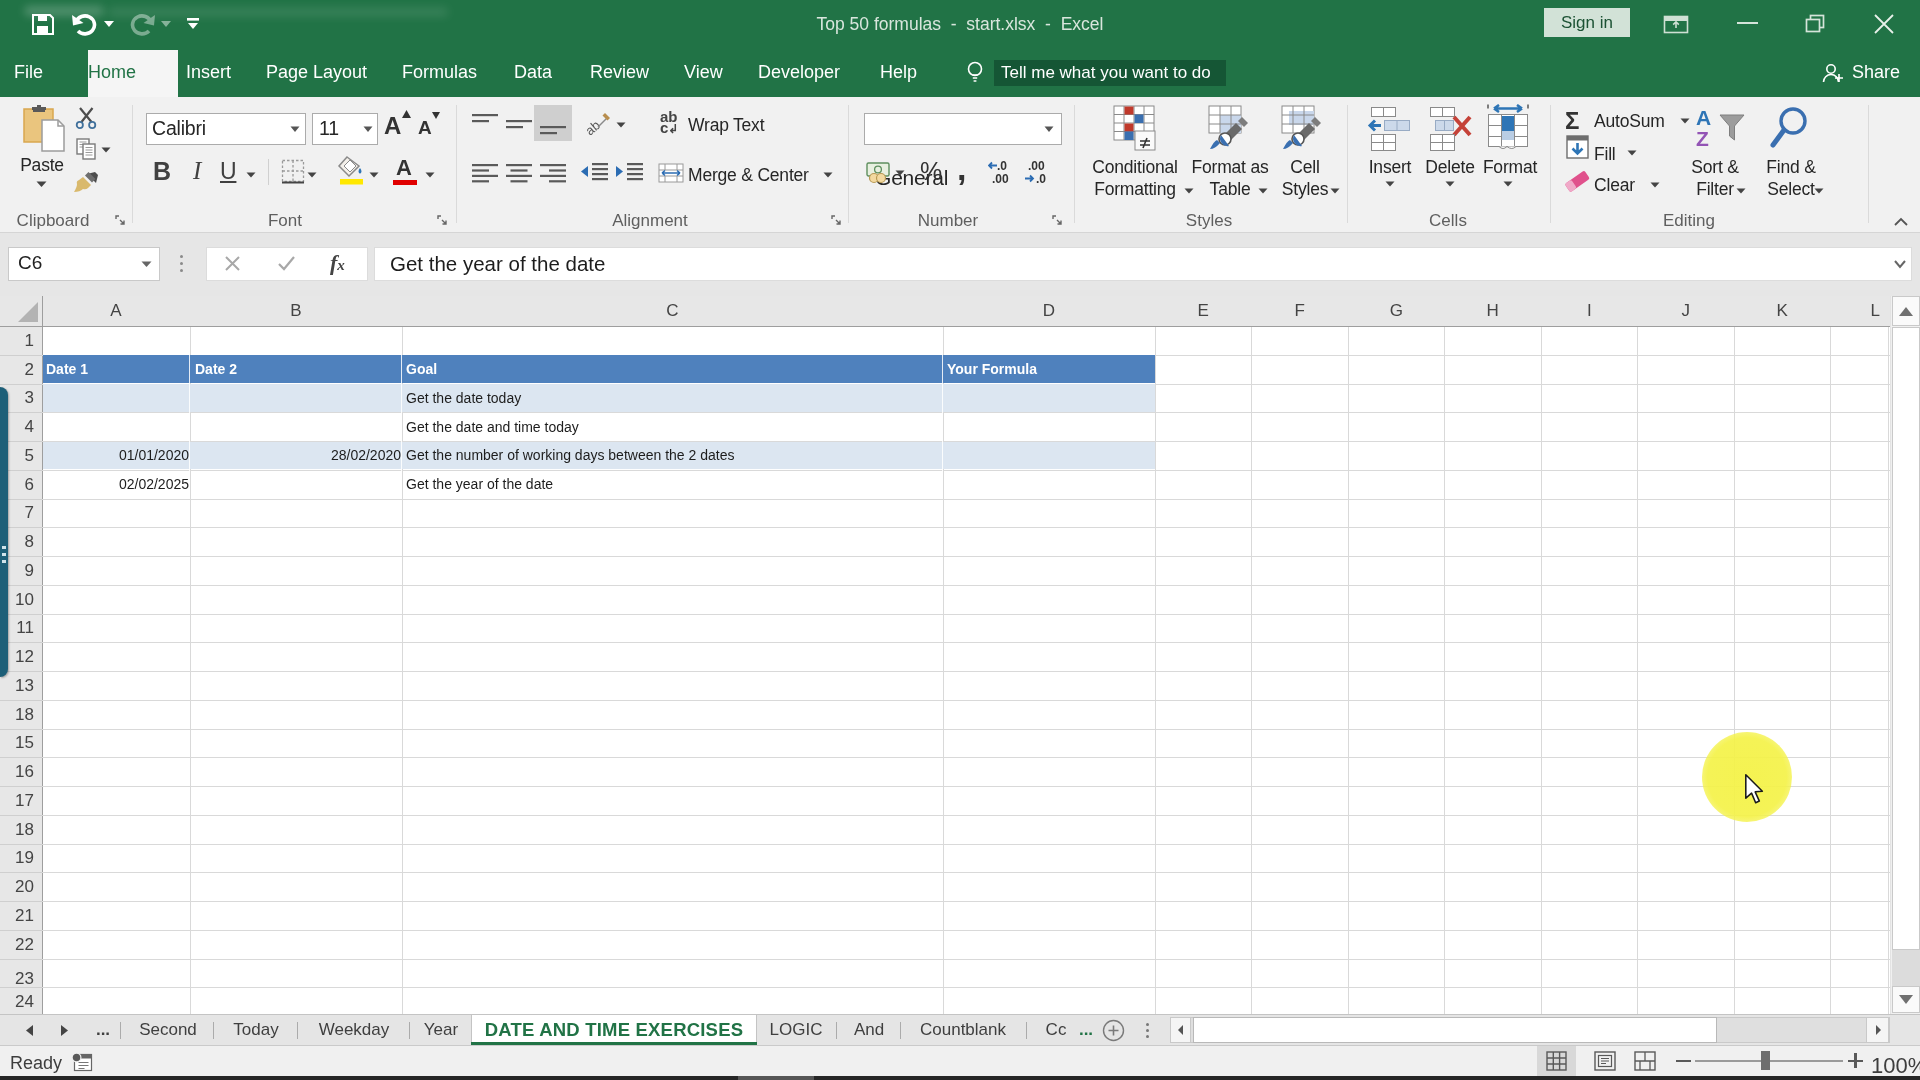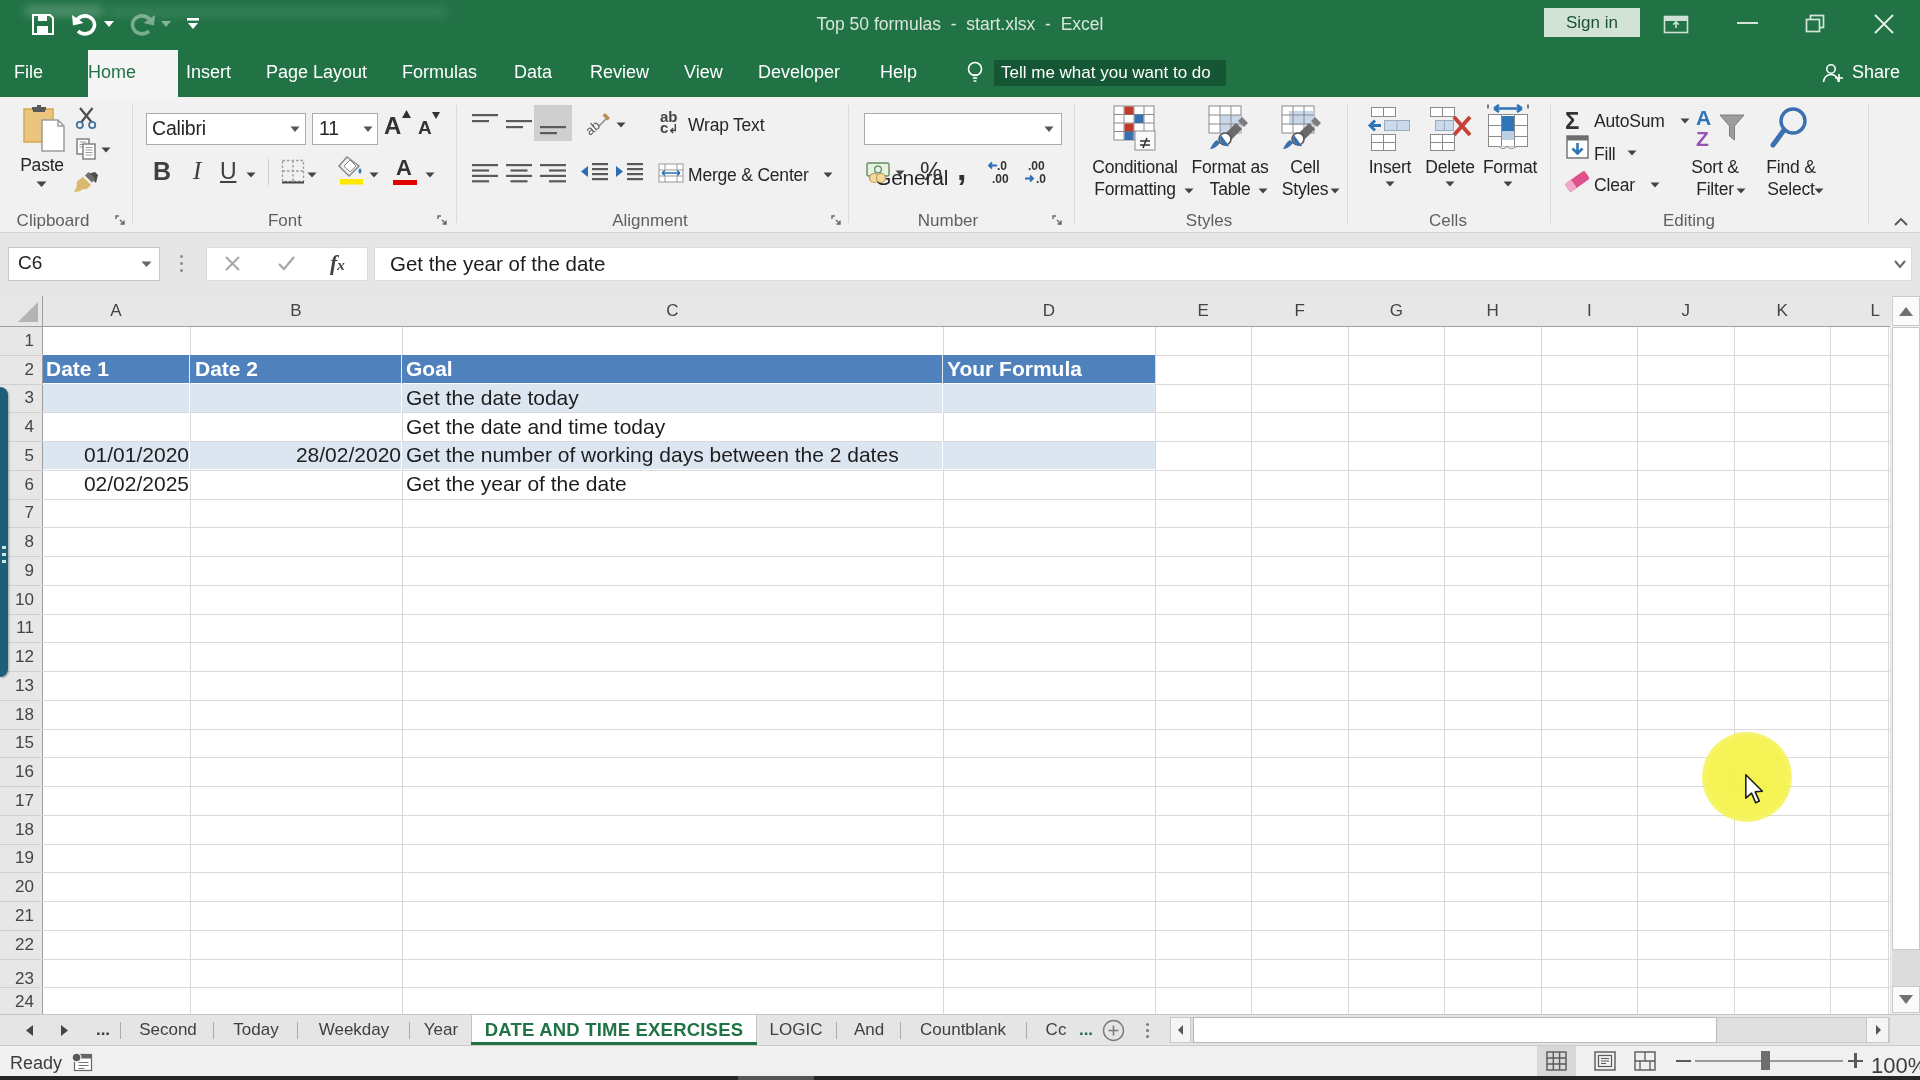--- a/index.html
+++ b/index.html
@@ -16,21 +16,21 @@
 .dlg { position:absolute; width:14px; height:14px; }
 .combo { position:absolute; background:#fff; border:1px solid #ababab; }
 
 #fbar { position:absolute; left:0; top:233px; width:1920px; height:63px; background:#e6e6e6; }
 
 #grid { position:absolute; left:0; top:296px; width:1920px; height:718px; background:#fff; }
 .colhead { position:absolute; top:0; height:29.5px; line-height:30px; text-align:center; font-size:17px; color:#444; }
 .rowhead { position:absolute; left:0; width:42px; text-align:right; padding-right:8px; font-size:17px; color:#444; display:flex; align-items:center; justify-content:flex-end; }
 .vline { position:absolute; top:30.5px; width:1px; height:687.5px; background:#d9d9d9; }
 .hline { position:absolute; left:42px; width:1848px; height:1px; background:#d9d9d9; }
-.cell { position:absolute; font-size:21px; color:#1d1d1d; white-space:nowrap; display:flex; align-items:center; }
+.cell { position:absolute; font-size:14px; color:#1d1d1d; white-space:nowrap; display:flex; align-items:center; }
 .cellr { justify-content:flex-end; }
 
 #sheetbar { position:absolute; left:0; top:1014px; width:1920px; height:31px; background:#e5e5e5; border-top:1px solid #c4c4c4; }
 .stab { position:absolute; top:0; height:30px; line-height:30px; font-size:17px; color:#3f3f3f; text-align:center; white-space:nowrap; }
 .tsep { position:absolute; top:7px; width:1px; height:17px; background:#ababab; }
 #statusbar { position:absolute; left:0; top:1045px; width:1920px; height:31px; background:#f0f0f0; border-top:1px solid #cacaca; }
 </style></head>
 <body>
 
 <div id="titlebar">
@@ -59,21 +59,21 @@
       <path d="M1 1 L6 7 L11 1 z" fill="#fff"></path>
     </svg>
 
   <svg class="abs" style="left:185px;top:17px;" width="16" height="14" viewBox="0 0 16 14">
     <rect x="2" y="1" width="12" height="2.6" fill="#fff"></rect>
     <path d="M3 6 L8 12 L13 6 z" fill="#fff"></path>
   </svg>
   <div class="abs" style="left:0;top:0;width:1920px;height:48px;text-align:center;line-height:48px;color:#dceadf;"></div>
   <div class="abs" style="left:760px;top:0;width:400px;height:48px;text-align:center;line-height:48px;color:#d9e6dd;font-size:17.5px;">Top 50 formulas &nbsp;-&nbsp; start.xlsx &nbsp;-&nbsp; Excel</div>
 
-  <div class="abs" style="left:1544px;top:8px;width:96px;height:29px;background:#d2e2d7;color:#1c5234;font-size:17px;text-align:center;line-height:29px;">Sign in</div>
+  <div class="abs" style="left:1544px;top:8px;width:86px;height:29px;background:#d2e2d7;color:#1c5234;font-size:17px;text-align:center;line-height:29px;">Sign in</div>
 
   <svg class="abs" style="left:1663px;top:15px;" width="26" height="19" viewBox="0 0 26 19">
     <rect x="1.5" y="1.5" width="23" height="16" fill="none" stroke="#cfe0d4" stroke-width="1.6"></rect>
     <rect x="1.5" y="1.5" width="23" height="4.5" fill="#cfe0d4"></rect>
     <path d="M13 13 v-6 M10.2 9.6 L13 6.8 L15.8 9.6" fill="none" stroke="#cfe0d4" stroke-width="1.6"></path>
   </svg>
 
   <div class="abs" style="left:1737px;top:22px;width:21px;height:2.4px;background:#d5e4da;"></div>
 
   <svg class="abs" style="left:1804px;top:13px;" width="23" height="22" viewBox="0 0 23 22">

